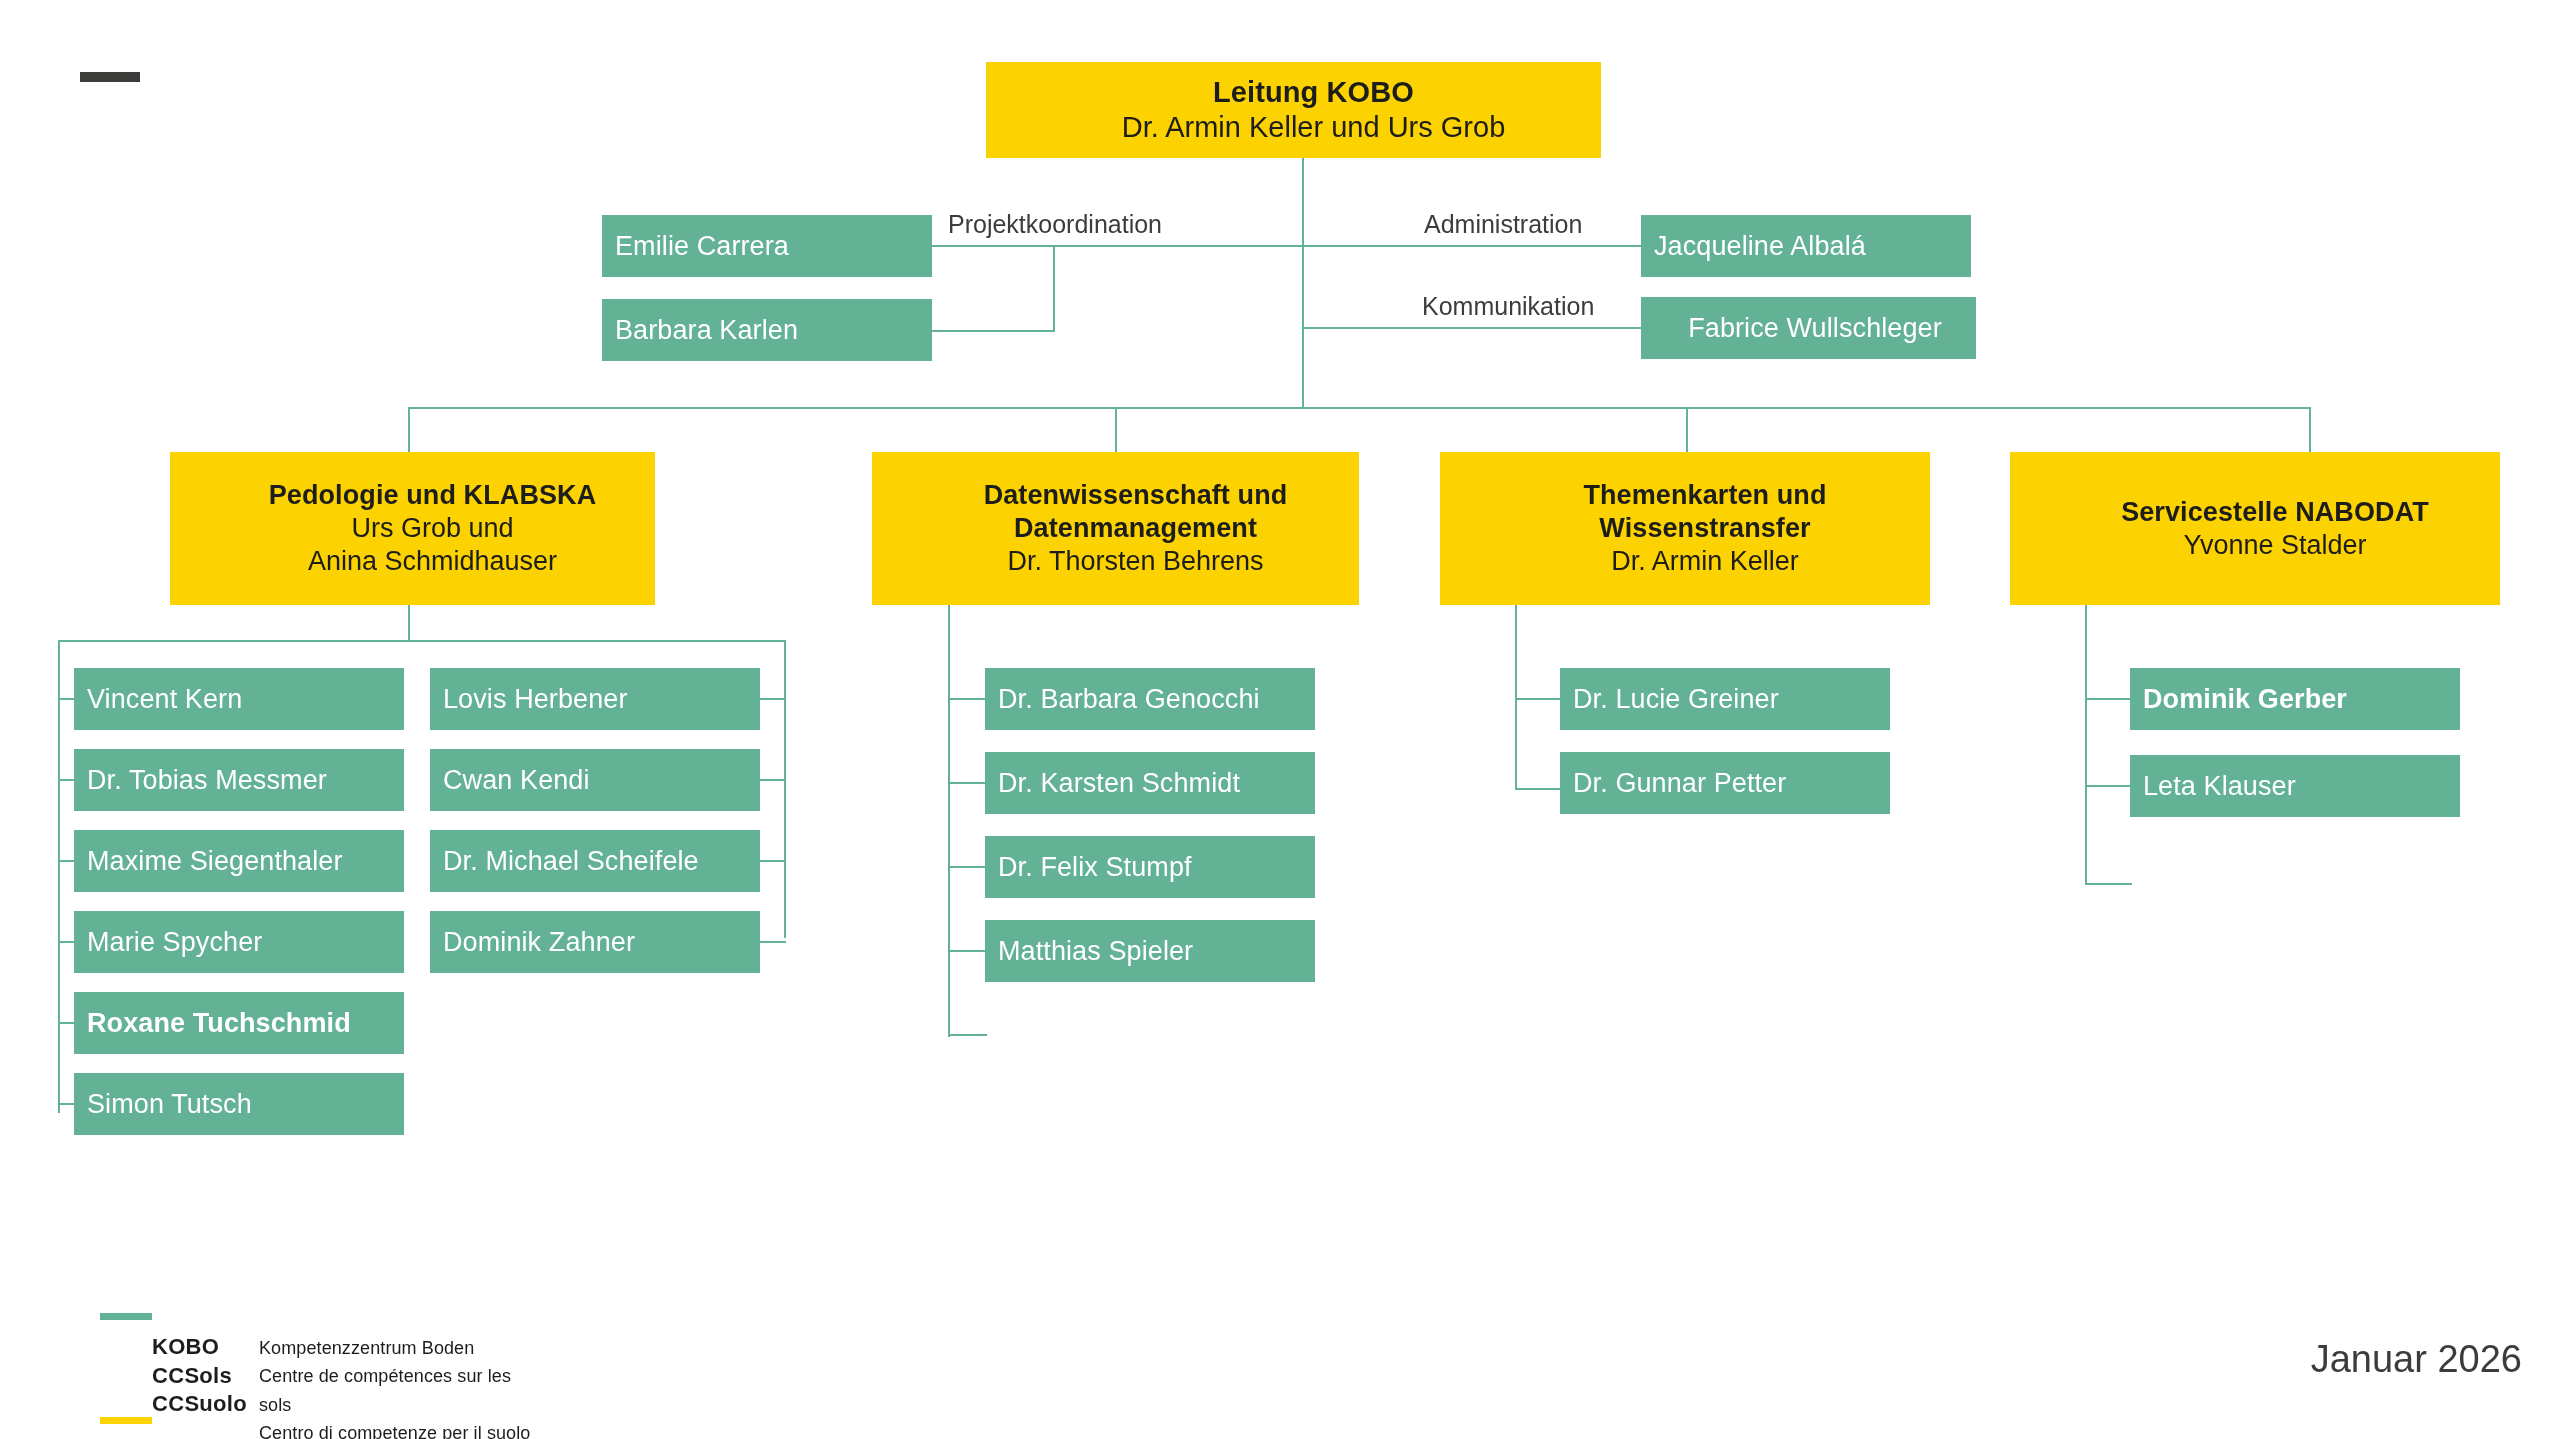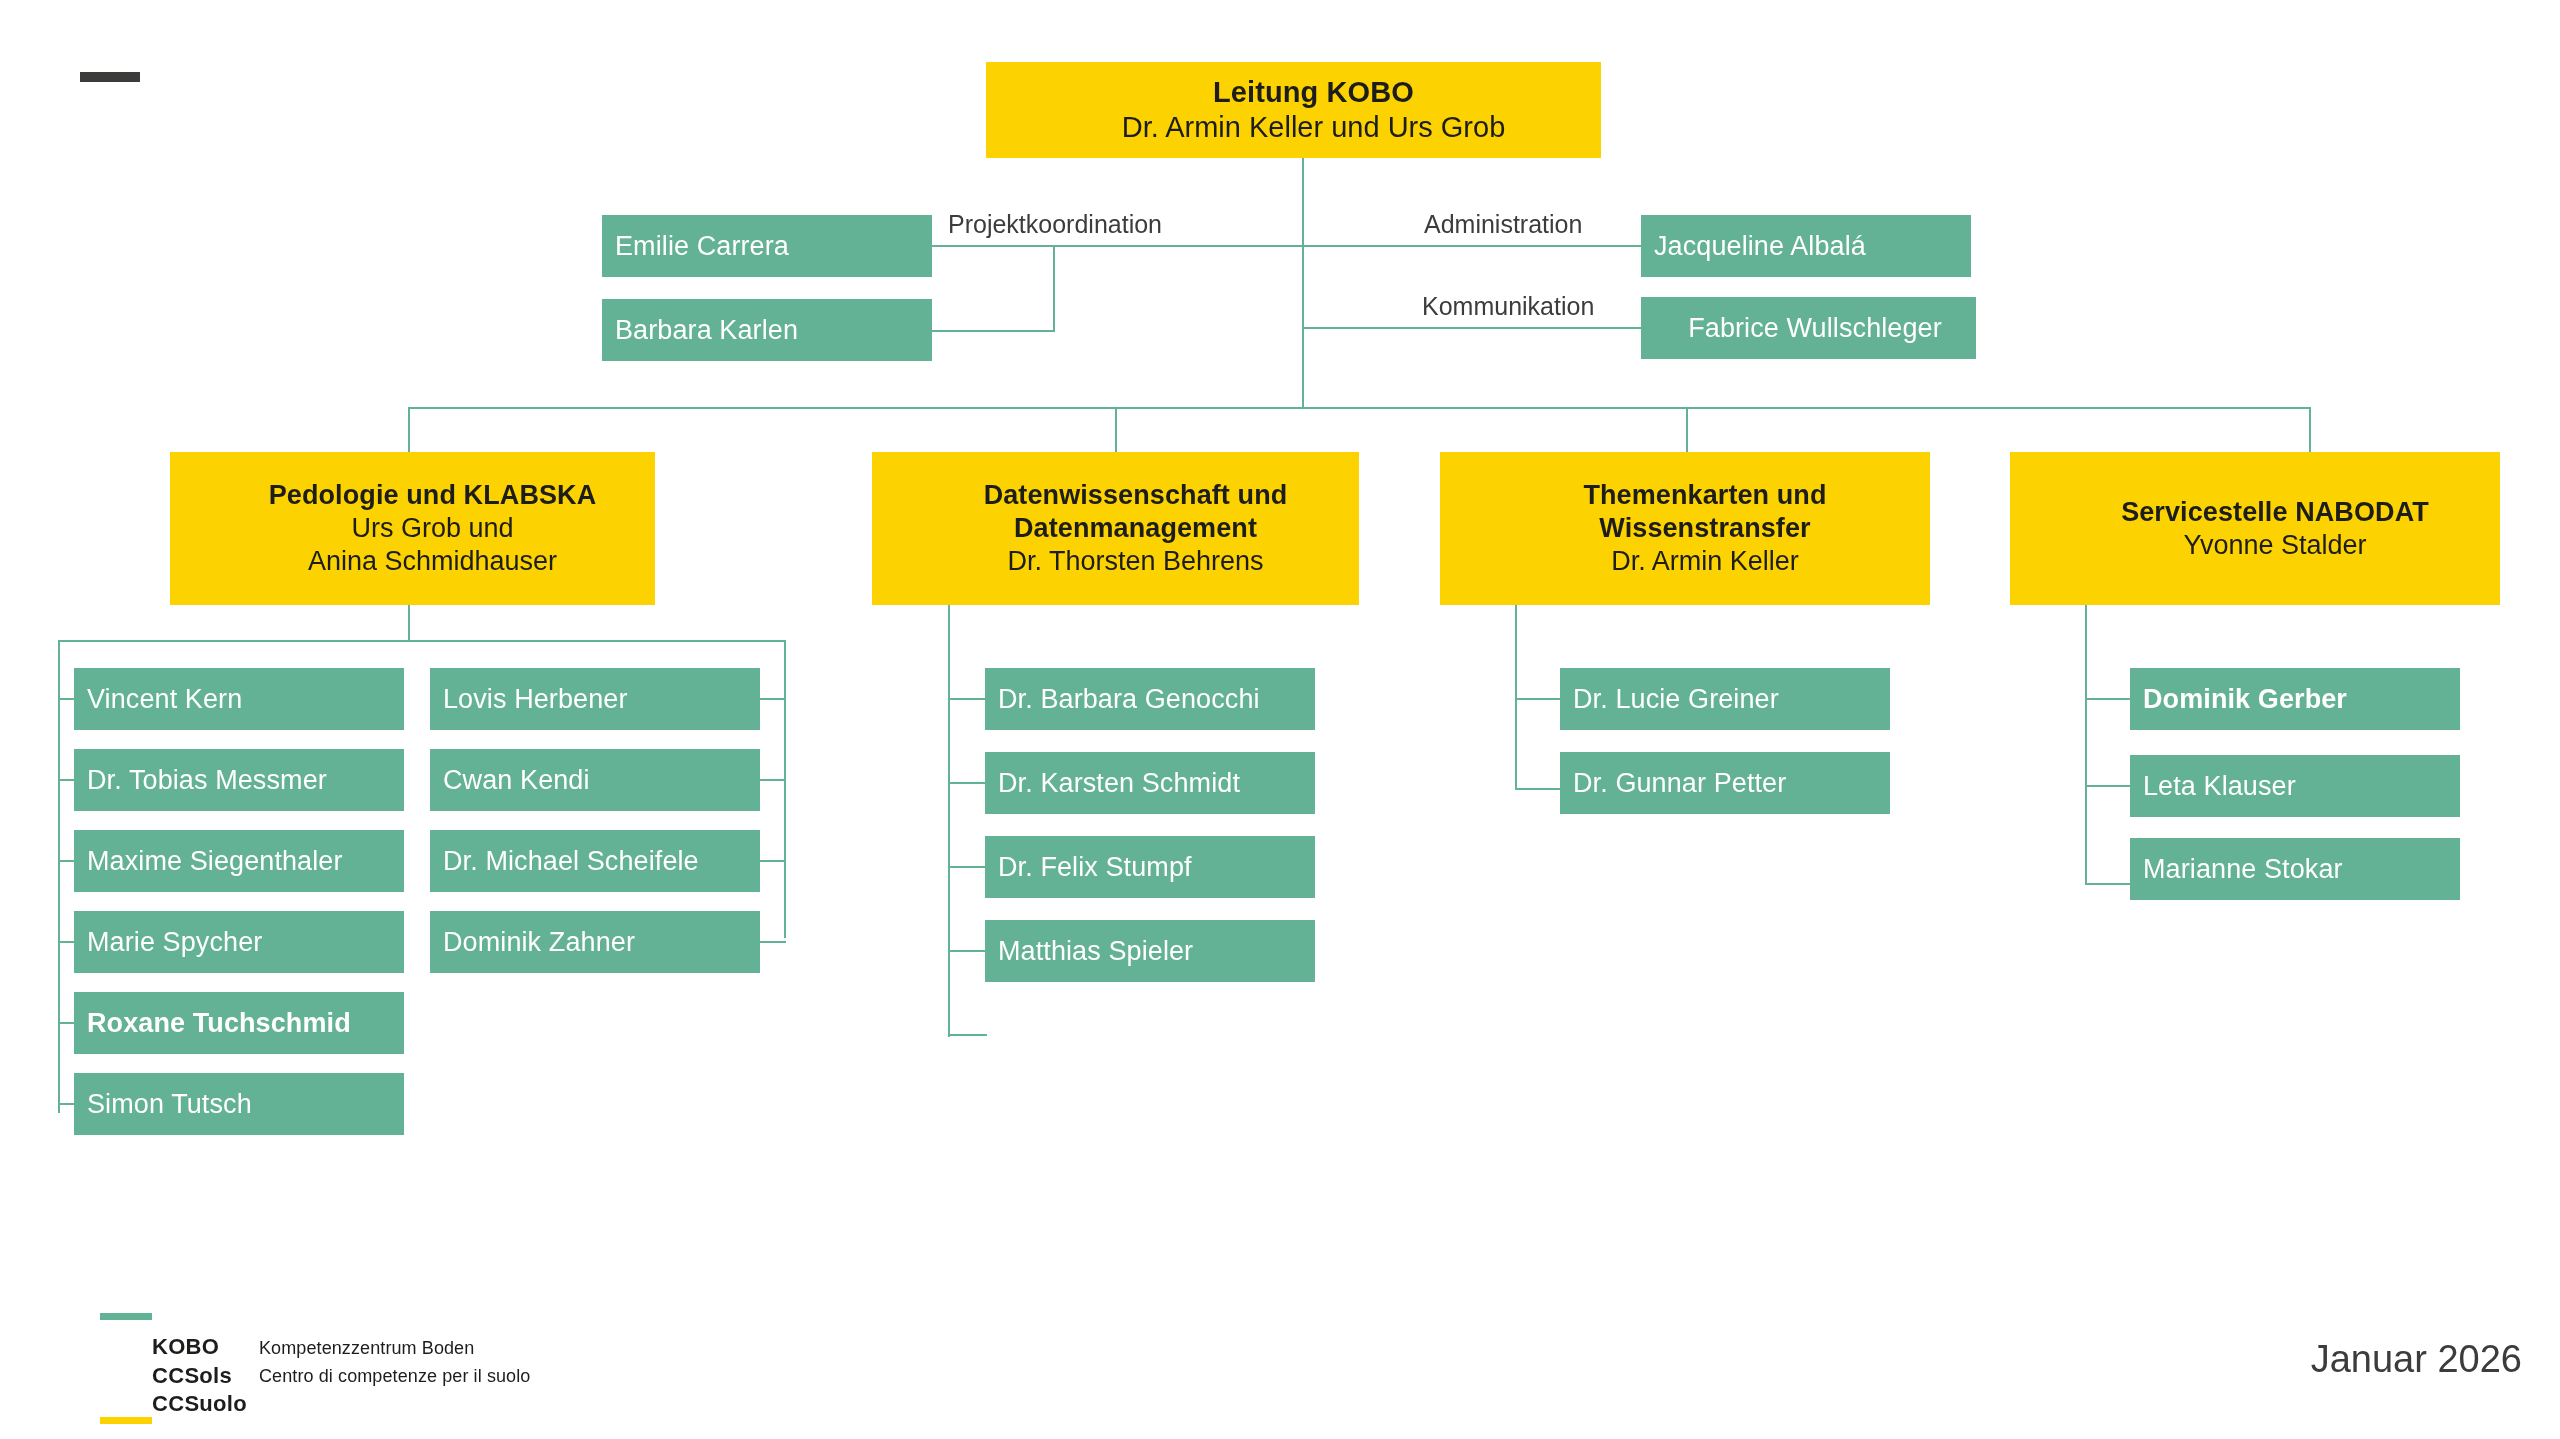--- a/index.html
+++ b/index.html
@@ -236,34 +236,32 @@
   <div class="box box-green" style="left:2130px;top:668px;width:330px;height:62px;font-weight:bold;">
     <span>Dominik Gerber</span>
   </div>
   <div class="ln lnh" style="left:2085px;top:698px;width:47px;"></div>
 
   <div class="box box-green" style="left:2130px;top:755px;width:330px;height:62px;">
     <span>Leta Klauser</span>
   </div>
   <div class="ln lnh" style="left:2085px;top:785px;width:47px;"></div>
 
-  <div class="box box-green" style="left:2130px;top:838px;width:330px;height:62px;">
-    <span>Marianne Stokar</span>
-  </div>
   <div class="ln lnh" style="left:2085px;top:883px;width:47px;"></div>
 
   <div class="logo">
     <div class="bar bar-top"></div>
     <div class="bar bar-bot"></div>
     <div class="names">
       <div>KOBO</div>
       <div>CCSols</div>
       <div>CCSuolo</div>
     </div>
     <div class="descs">
       <div>Kompetenzzentrum Boden</div>
+      <div>Centre de compétences sur les sols</div>
       <div>Centro di competenze per il suolo</div>
     </div>
   </div>
 
   <div class="date">Januar 2026</div>
 
 </div>
 
 </body></html>

